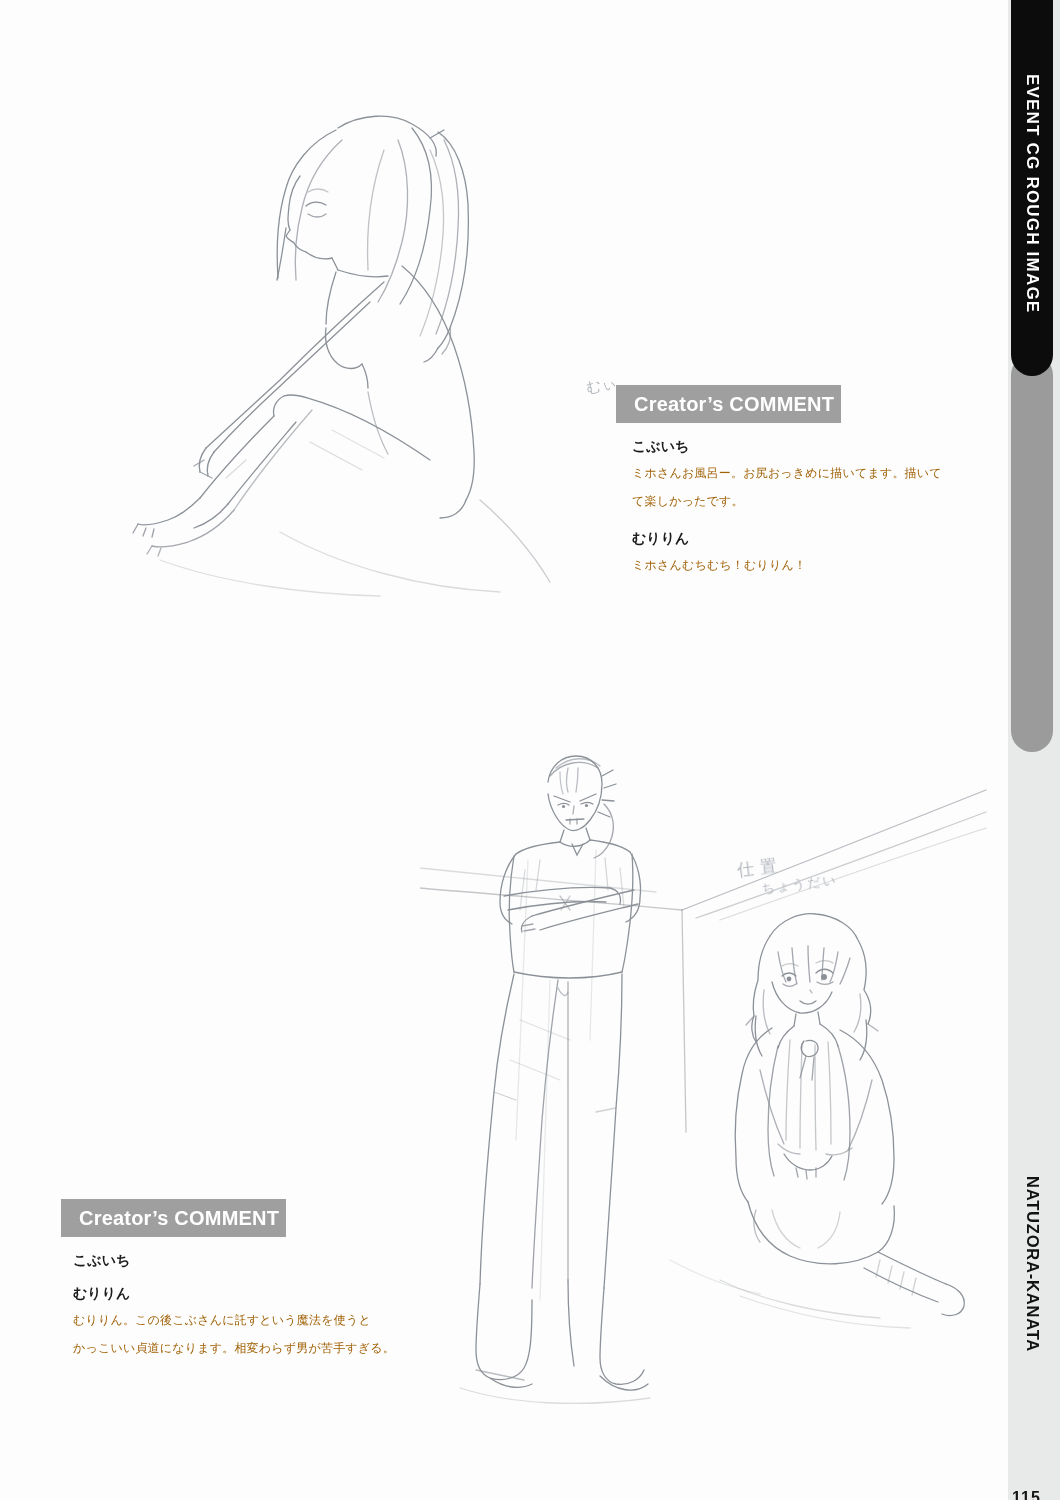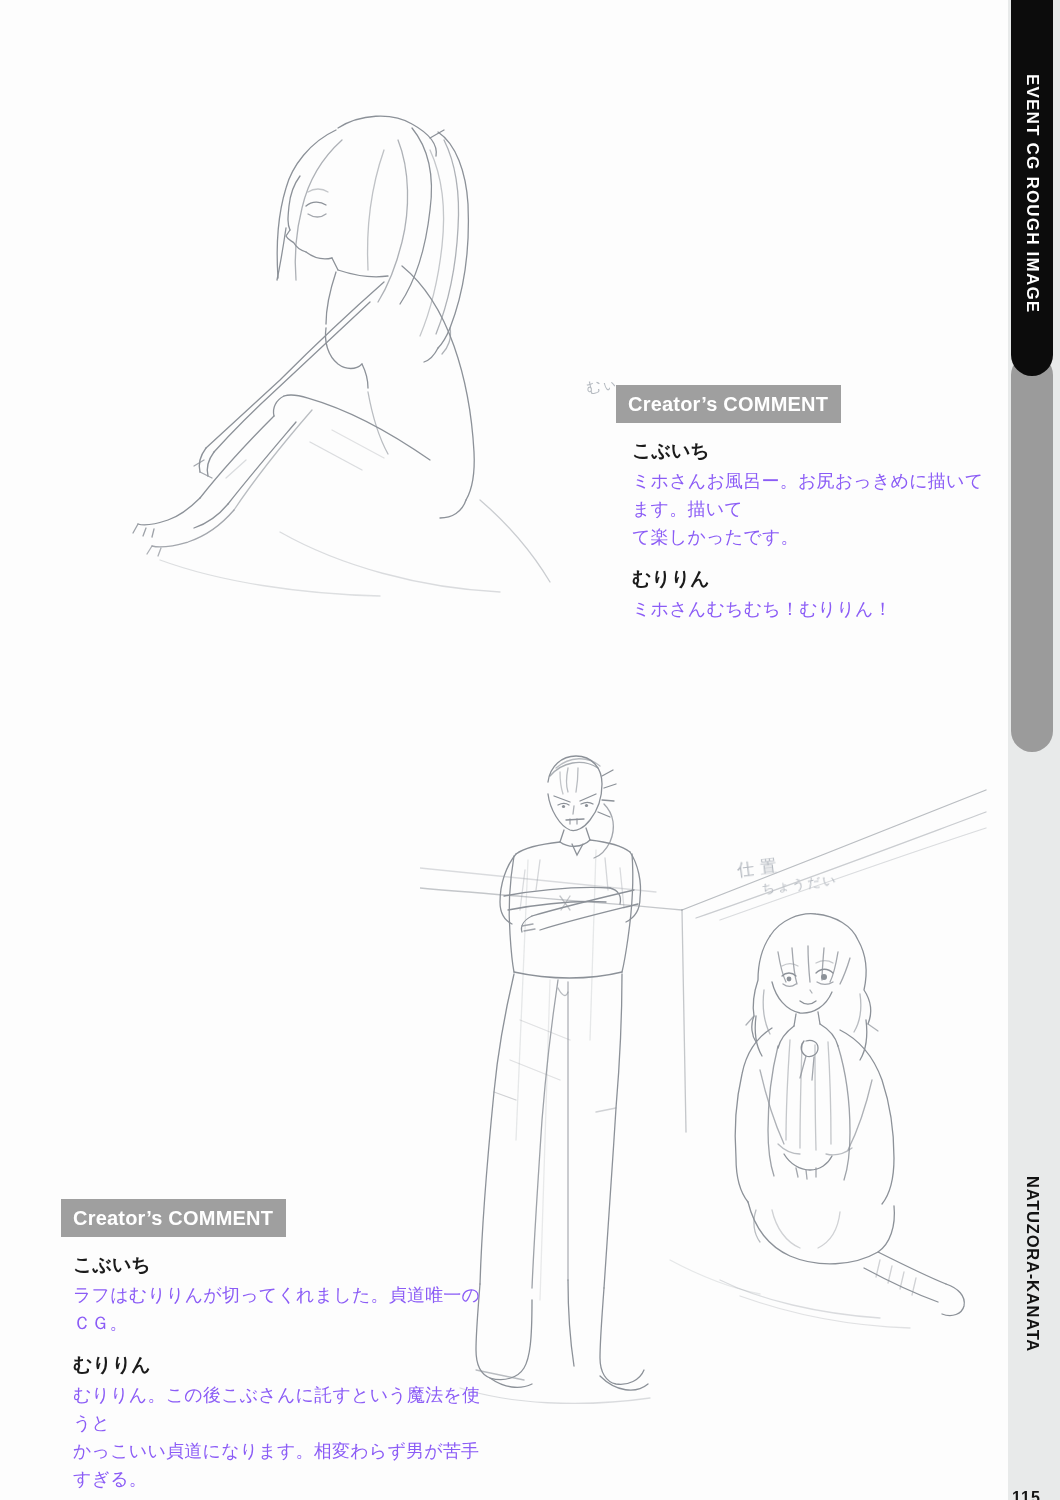--- a/index.html
+++ b/index.html
@@ -17,29 +17,29 @@
   .vtext-bottom-wrap{position:absolute;left:1011px;top:1176px;width:42px;height:200px;
              display:flex;justify-content:center;}
   .vtext-bottom{writing-mode:vertical-rl;color:#121212;font-weight:bold;font-size:16.5px;
              letter-spacing:0.8px;white-space:nowrap;}
   .pagenum{position:absolute;left:1012px;top:1489px;font-weight:bold;font-size:16px;
            letter-spacing:1px;color:#141414;}
 
   
   .comment{position:absolute;}
   .c-header{height:38px;background:#9f9f9f;color:#fff;font-size:20px;font-weight:bold;
-            display:flex;align-items:center;padding-left:12px;box-sizing:border-box;
+            display:flex;align-items:center;padding-left:18px;box-sizing:border-box;
             letter-spacing:0.2px;white-space:nowrap;}
   #comment1 .c-header{width:225px;}
   #comment2 .c-header{width:225px;}
   .entry{margin-top:15px;}
   #comment1 .entry{padding-left:16px;}
   #comment2 .entry{padding-left:12px;}
-  .entry-name{font-weight:bold;font-size:19px;color:#1b1b1b;margin-bottom:3px;}
-  .entry-text{font-family:"Liberation Serif",serif;font-size:18px;color:#8b5cf6;
+  .entry-name{font-weight:bold;font-size:14px;color:#1b1b1b;margin-bottom:3px;}
+  .entry-text{font-family:"Liberation Serif",serif;font-size:12px;color:#a16207;
               line-height:28px;white-space:pre-line;letter-spacing:0.2px;}
 
   
   .scribble{position:absolute;color:#b5bac0;font-size:15px;transform:rotate(-14deg);
             font-family:"Liberation Serif",serif;}
   .sketchnote{position:absolute;color:#b3b8bf;transform:rotate(-7deg);
               font-family:"Liberation Serif",serif;line-height:1.4;}
   .sketchnote .l1{font-size:17px;letter-spacing:6px;}
   .sketchnote .l2{font-size:13px;margin-left:22px;letter-spacing:2px;}
 
@@ -295,21 +295,20 @@
       <div class="entry-text">ミホさんむちむち！むりりん！</div>
     </div>
   </div>
 
   <div class="comment" id="comment2" style="left:61px;top:1199px;width:420px;">
     <div class="c-header">
       <span>Creator’s COMMENT</span>
     </div>
     <div class="entry">
       <div class="entry-name">こぶいち</div>
-      <div class="entry-text">ラフはむりりんが切ってくれました。貞道唯一のＣＧ。</div>
     </div>
     <div class="entry">
       <div class="entry-name">むりりん</div>
       <div class="entry-text">むりりん。この後こぶさんに託すという魔法を使うと
 かっこいい貞道になります。相変わらず男が苦手すぎる。</div>
     </div>
   </div>
 
   <div class="strip"></div>
   <div class="graybar"></div>

